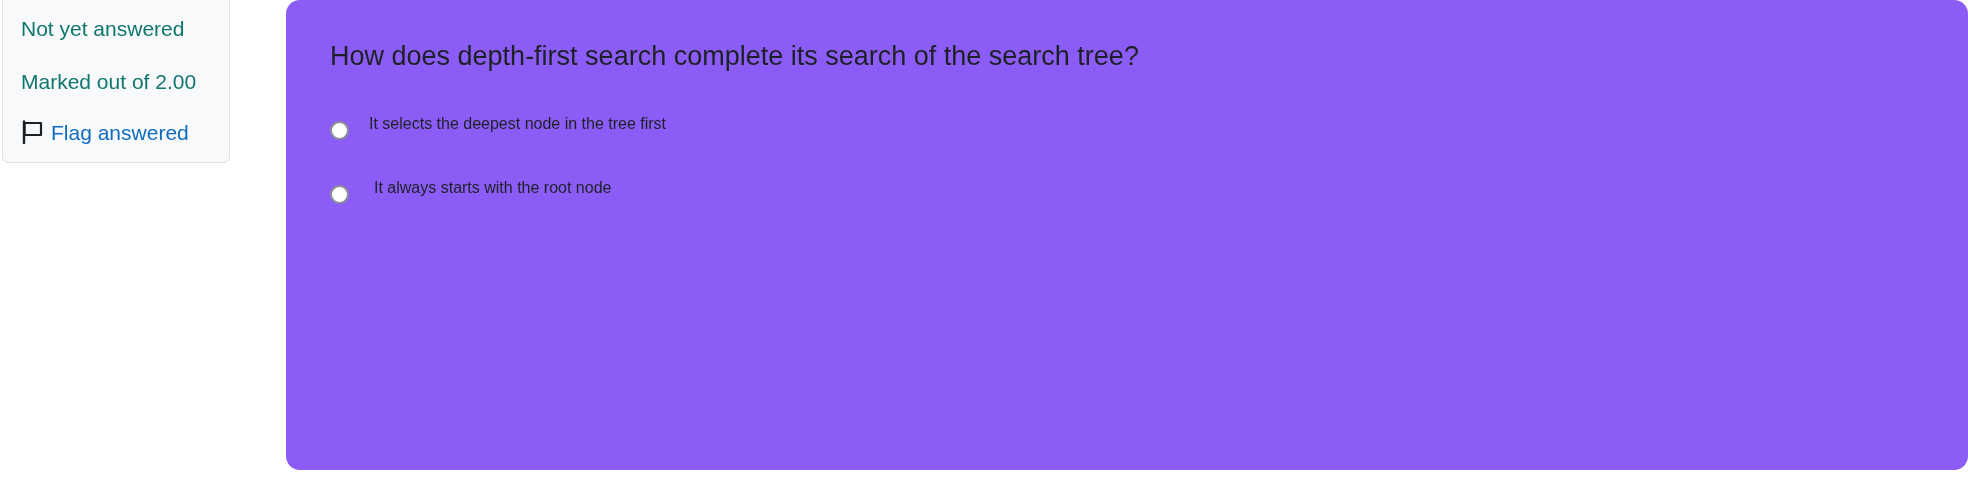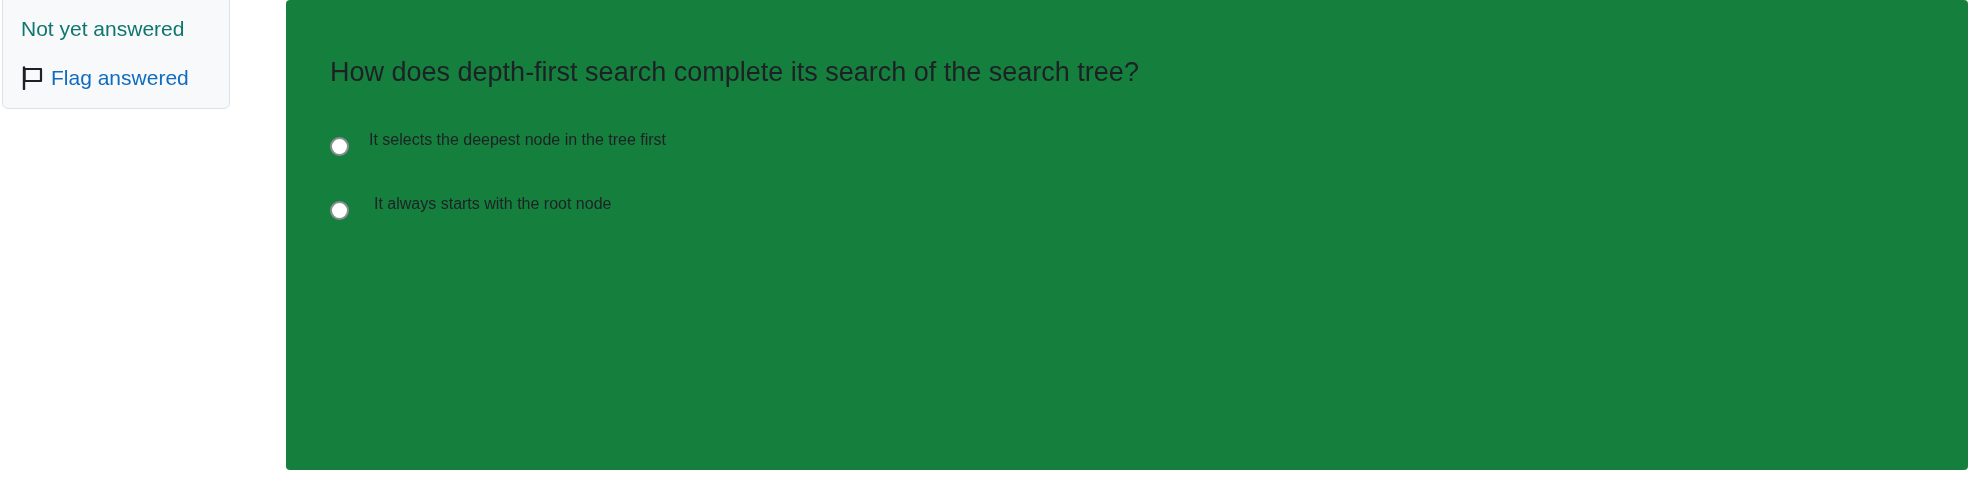--- a/index.html
+++ b/index.html
@@ -81,23 +81,23 @@
   }
 
   
   .question-panel {
     position: absolute;
     left: 286px;
     top: 0px;
     width: 1682px;
     height: 470px;
     box-sizing: border-box;
-    background: #15803d;
-    border-radius: 4px;
-    padding: 54px 44px 0 44px;
+    background: #8b5cf6;
+    border-radius: 14px;
+    padding: 38px 44px 0 44px;
   }
 
   .qtext {
     font-size: 27px;
     line-height: 1.35;
     color: #1d2125;
     margin: 0 0 40px 0;
   }
 
   .answers {
@@ -134,20 +134,21 @@
 </head>
 <body>
 
 <div id="quiz-root">
 
   <div class="question-info">
 
 
     <div class="info-state">Not yet answered</div>
 
+    <div class="info-mark">Marked out of 2.00</div>
 
     <div class="flag-row">
       <span class="flag-icon">
         <svg viewBox="0 0 23 24" width="23" height="24" aria-hidden="true">
           <path d="M3 1.5 V23" stroke="#1d2125" stroke-width="2.4" fill="none" stroke-linecap="round"></path>
           <path d="M3.6 3 H20 V15 H3.6 Z" stroke="#1d2125" stroke-width="2.2" fill="none" stroke-linejoin="round"></path>
         </svg>
       </span>
       <span class="flag-label">Flag answered</span>
     </div>

